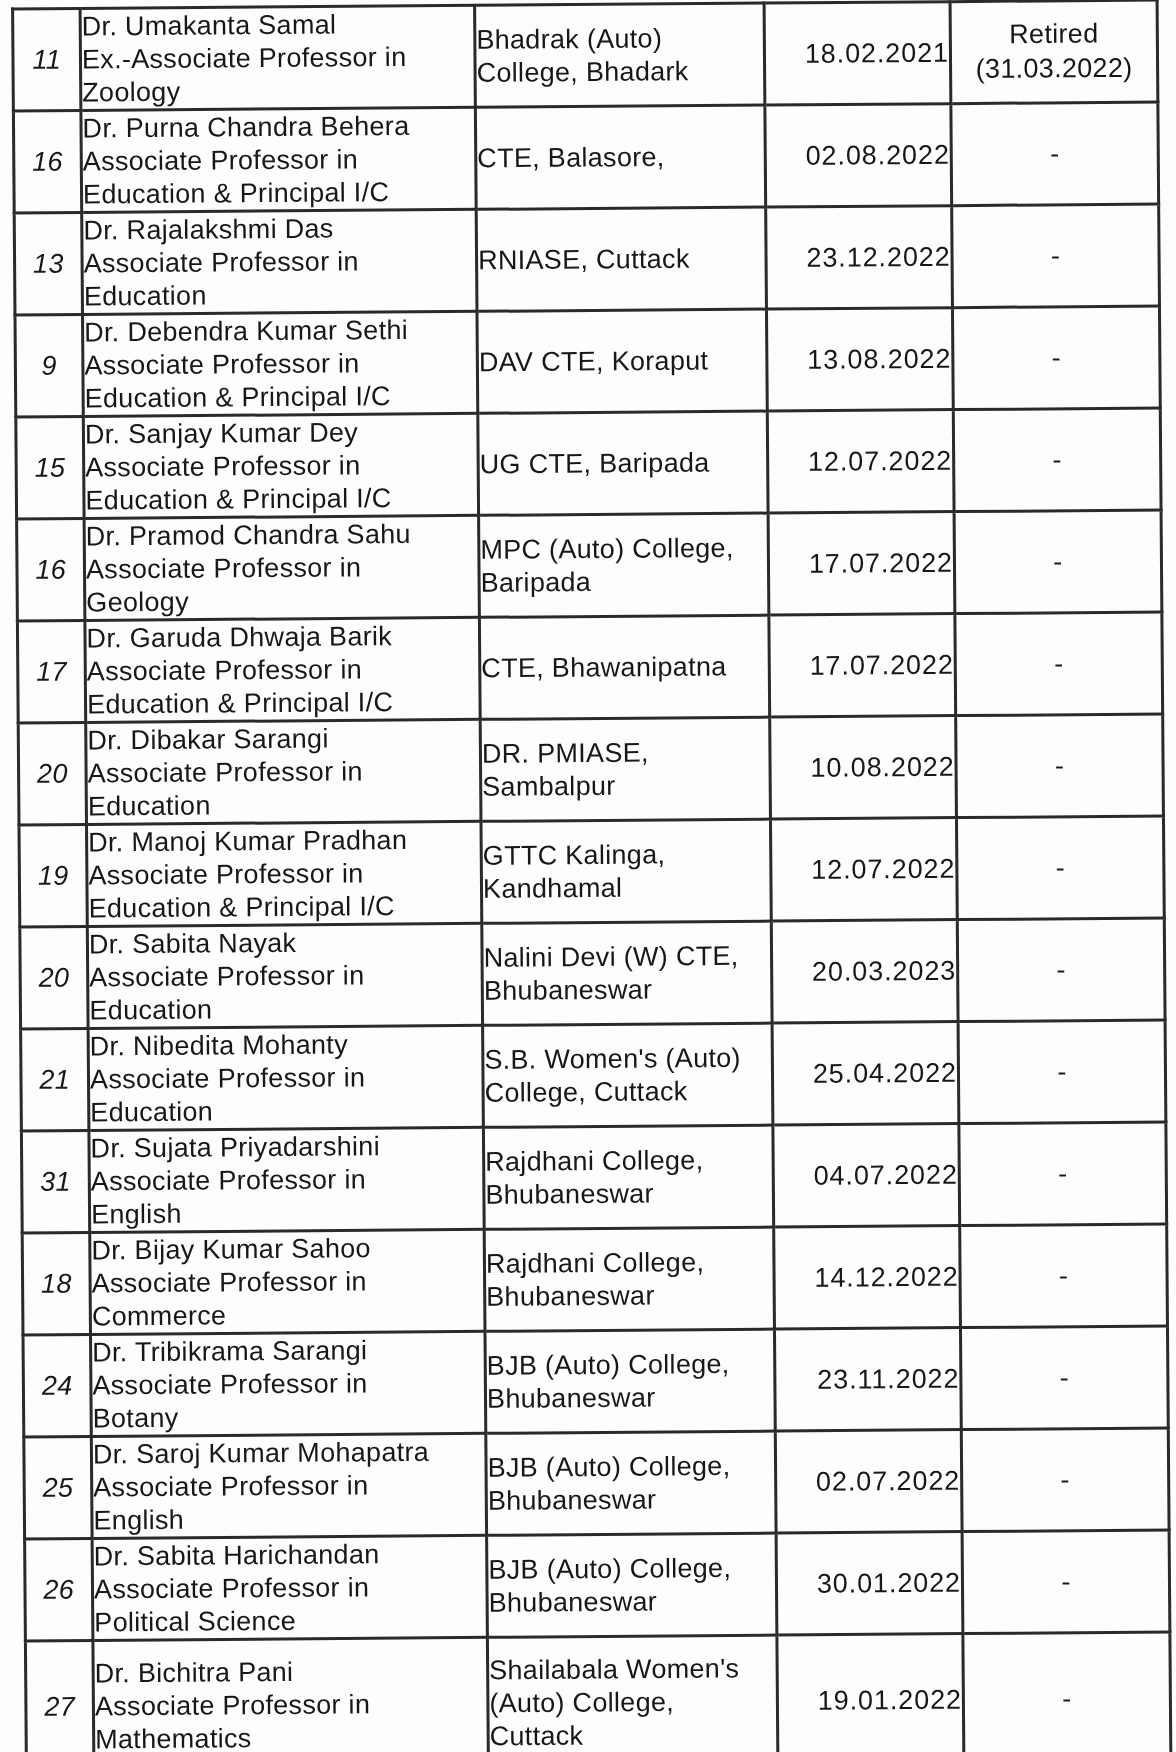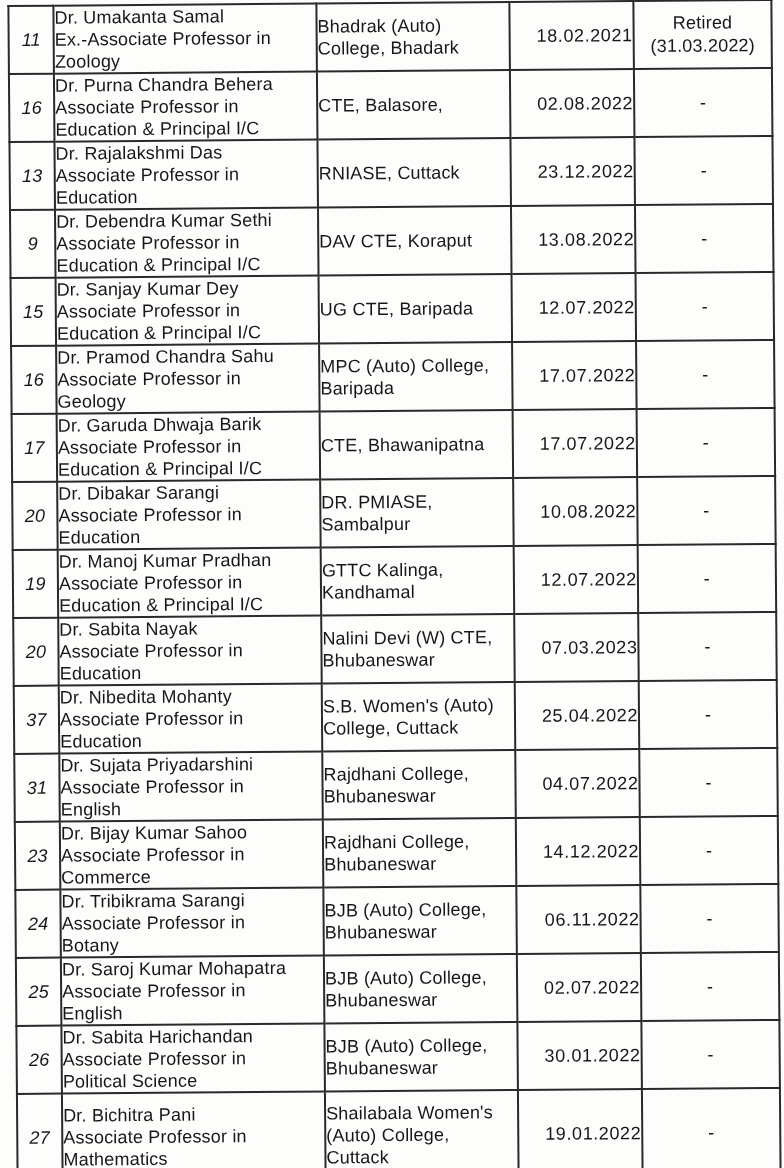--- a/index.html
+++ b/index.html
@@ -170,61 +170,61 @@
             <td class="col-date">12.07.2022</td>
             <td class="col-remark">-</td>
           </tr>
           <tr>
             <td class="col-sl">20</td>
             <td class="col-name">Dr. Sabita Nayak
 Associate Professor in
 Education</td>
             <td class="col-college">Nalini Devi (W) CTE,
 Bhubaneswar</td>
-            <td class="col-date">07.03.2023</td>
-            <td class="col-remark">-</td>
-          </tr>
-          <tr>
-            <td class="col-sl">37</td>
+            <td class="col-date">20.03.2023</td>
+            <td class="col-remark">-</td>
+          </tr>
+          <tr>
+            <td class="col-sl">21</td>
             <td class="col-name">Dr. Nibedita Mohanty
 Associate Professor in
 Education</td>
             <td class="col-college">S.B. Women's (Auto)
 College, Cuttack</td>
             <td class="col-date">25.04.2022</td>
             <td class="col-remark">-</td>
           </tr>
           <tr>
             <td class="col-sl">31</td>
             <td class="col-name">Dr. Sujata Priyadarshini
 Associate Professor in
 English</td>
             <td class="col-college">Rajdhani College,
 Bhubaneswar</td>
             <td class="col-date">04.07.2022</td>
             <td class="col-remark">-</td>
           </tr>
           <tr>
-            <td class="col-sl">23</td>
+            <td class="col-sl">18</td>
             <td class="col-name">Dr. Bijay Kumar Sahoo
 Associate Professor in
 Commerce</td>
             <td class="col-college">Rajdhani College,
 Bhubaneswar</td>
             <td class="col-date">14.12.2022</td>
             <td class="col-remark">-</td>
           </tr>
           <tr>
             <td class="col-sl">24</td>
             <td class="col-name">Dr. Tribikrama Sarangi
 Associate Professor in
 Botany</td>
             <td class="col-college">BJB (Auto) College,
 Bhubaneswar</td>
-            <td class="col-date">06.11.2022</td>
+            <td class="col-date">23.11.2022</td>
             <td class="col-remark">-</td>
           </tr>
           <tr>
             <td class="col-sl">25</td>
             <td class="col-name">Dr. Saroj Kumar Mohapatra
 Associate Professor in
 English</td>
             <td class="col-college">BJB (Auto) College,
 Bhubaneswar</td>
             <td class="col-date">02.07.2022</td>

